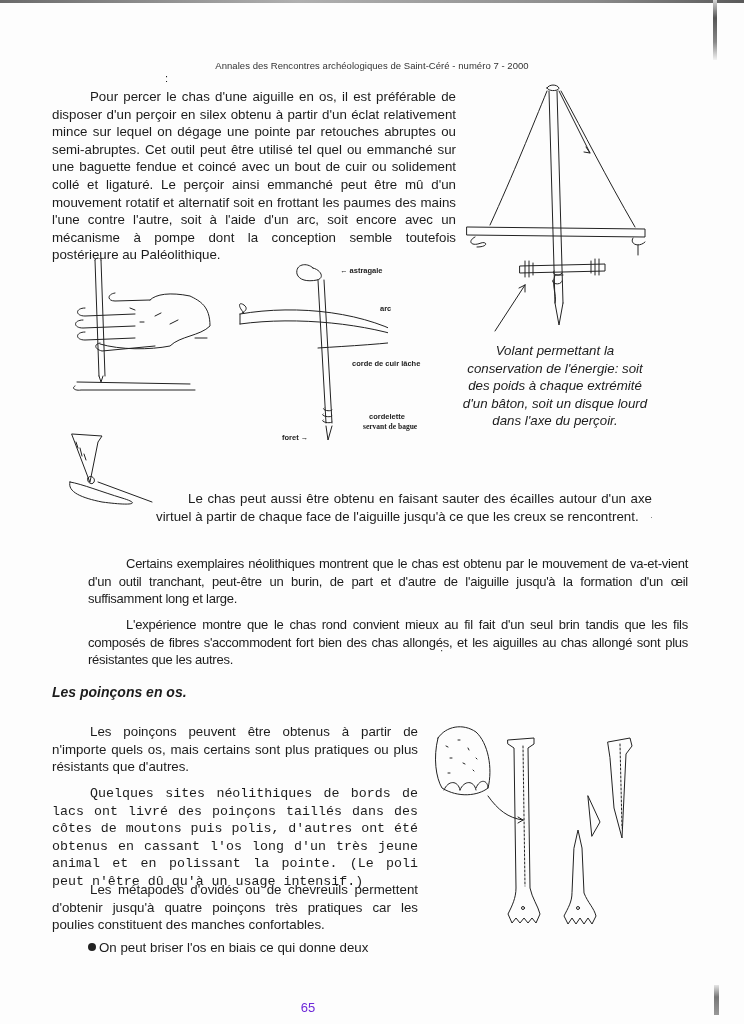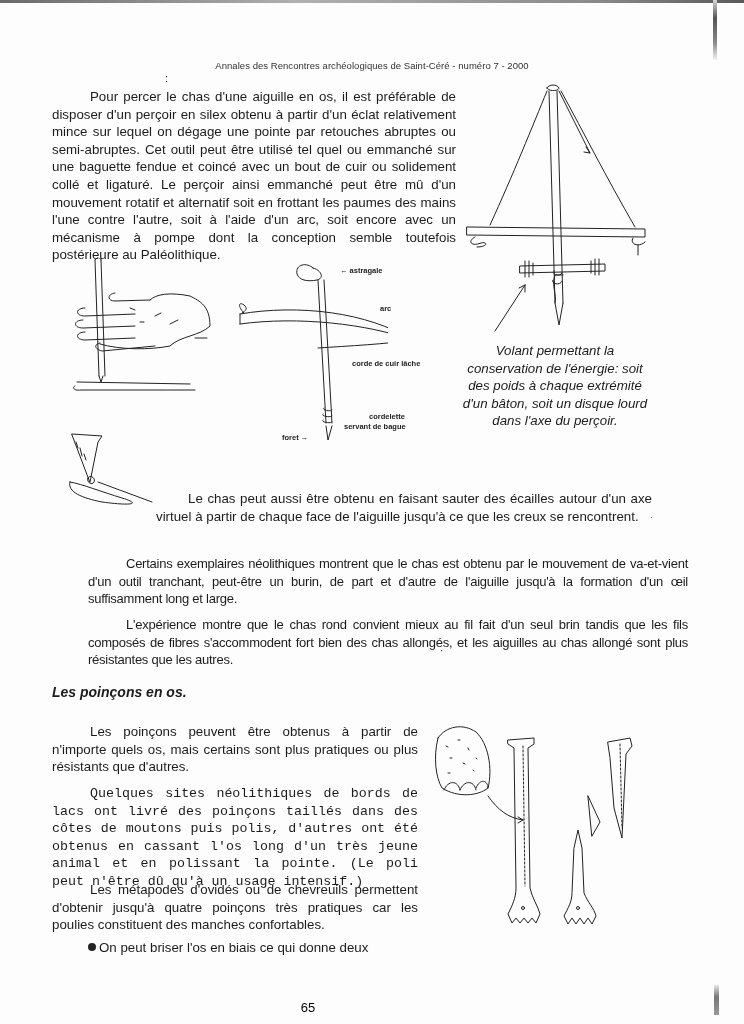--- a/index.html
+++ b/index.html
@@ -39,21 +39,21 @@
       font-style: italic; font-size: 13.3px; line-height: 17.6px; text-align: center;
     }
     .section-title {
       position: absolute; left: 52px; top: 684px; font-size: 14px;
       font-weight: bold; font-style: italic;
     }
     .label { position: absolute; font-size: 7.5px; font-weight: bold; color: #222; white-space: nowrap; }
     .bullet-item { position: absolute; left: 88px; top: 939px; width: 331px; font-size: 13.3px; line-height: 17.6px; text-align: justify; }
     .bullet-item .dot { display: inline-block; width: 8px; height: 8px; border-radius: 50%; background: #222; margin-right: 3px; vertical-align: 1px; }
     .bullet-item .cont { display: block; padding-left: 11px; }
-    .page-number { position: absolute; left: 0; width: 616px; top: 1000px; text-align: center; font-size: 13px; color: #000000; }
+    .page-number { position: absolute; left: 0; width: 616px; top: 1000px; text-align: center; font-size: 13px; color: #6d28d9; }
     svg { position: absolute; }
     svg * { fill: none; stroke: #222; stroke-width: 1; stroke-linecap: round; stroke-linejoin: round; }
   </style>
 </head>
 <body>
 
 <div class="scan-top"></div>
 <div class="scan-right-top"></div>
 <div class="scan-right-bottom"></div>
 
@@ -115,21 +115,21 @@
   <path d="M12 56 L12 66"></path>
   <path d="M16 55 c-6 -6 -6 -12 0 -8 c4 3 2 6 -2 8"></path>
 
   <path d="M90 90 C120 88 160 86 184 82"></path>
   <path d="M184 82 c4 -6 2 -14 -2 -10 c-4 4 0 8 4 10"></path>
 </svg>
 <span class="label" style="left:340px; top:266px;"><span>←</span> <span>astragale</span></span>
 <span class="label" style="left:380px; top:304px;">arc</span>
 <span class="label" style="left:352px; top:359px;">corde de cuir lâche</span>
 <span class="label" style="left:369px; top:412px;">cordelette</span>
-<span class="label" style="left:344px; top:422px;">servant de bague</span>
+<span class="label" style="left:363px; top:422px;font-family:Liberation Serif, serif;">servant de bague</span>
 <span class="label" style="left:282px; top:433px;"><span>foret</span> <span>→</span></span>
 
 <div class="caption">Volant permettant la conservation de l'énergie: soit des poids à chaque extrémité d'un bâton, soit un disque lourd dans l'axe du perçoir.</div>
 
 <svg style="left:62px; top:432px;" width="100" height="80" viewBox="0 0 100 80">
   <path d="M10 2 L40 4 L36 10 L28 50 Z"></path>
   <path d="M14 10 l2 6 M18 16 l2 8 M22 22 l2 6"></path>
   <path d="M8 50 C5 60 20 66 40 70 C70 74 80 72 60 66 C40 60 20 52 8 50 Z"></path>
   <path d="M26 46 c-2 4 4 8 6 4 c2 -4 -4 -8 -6 -4 Z"></path>
   <path d="M36 50 L90 70"></path>

